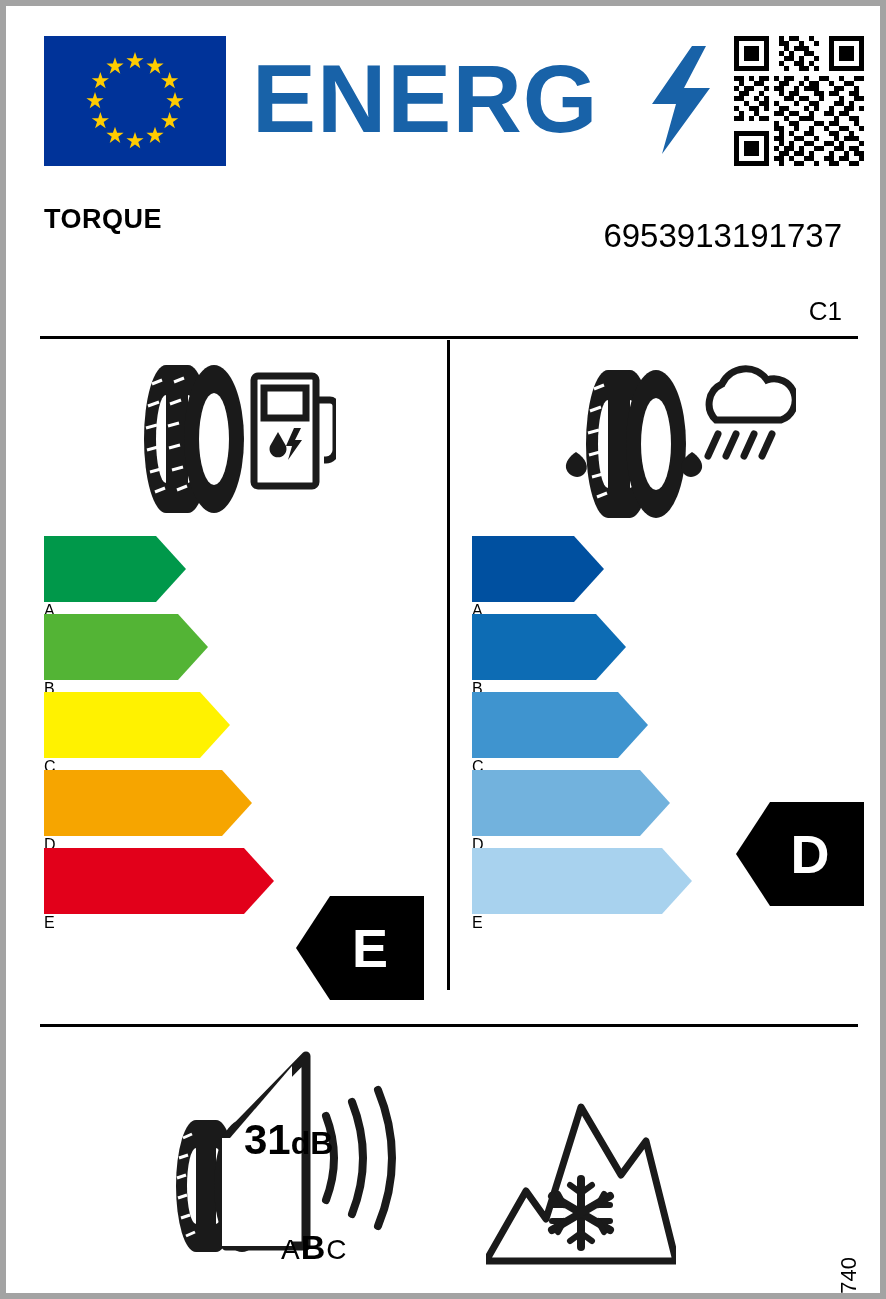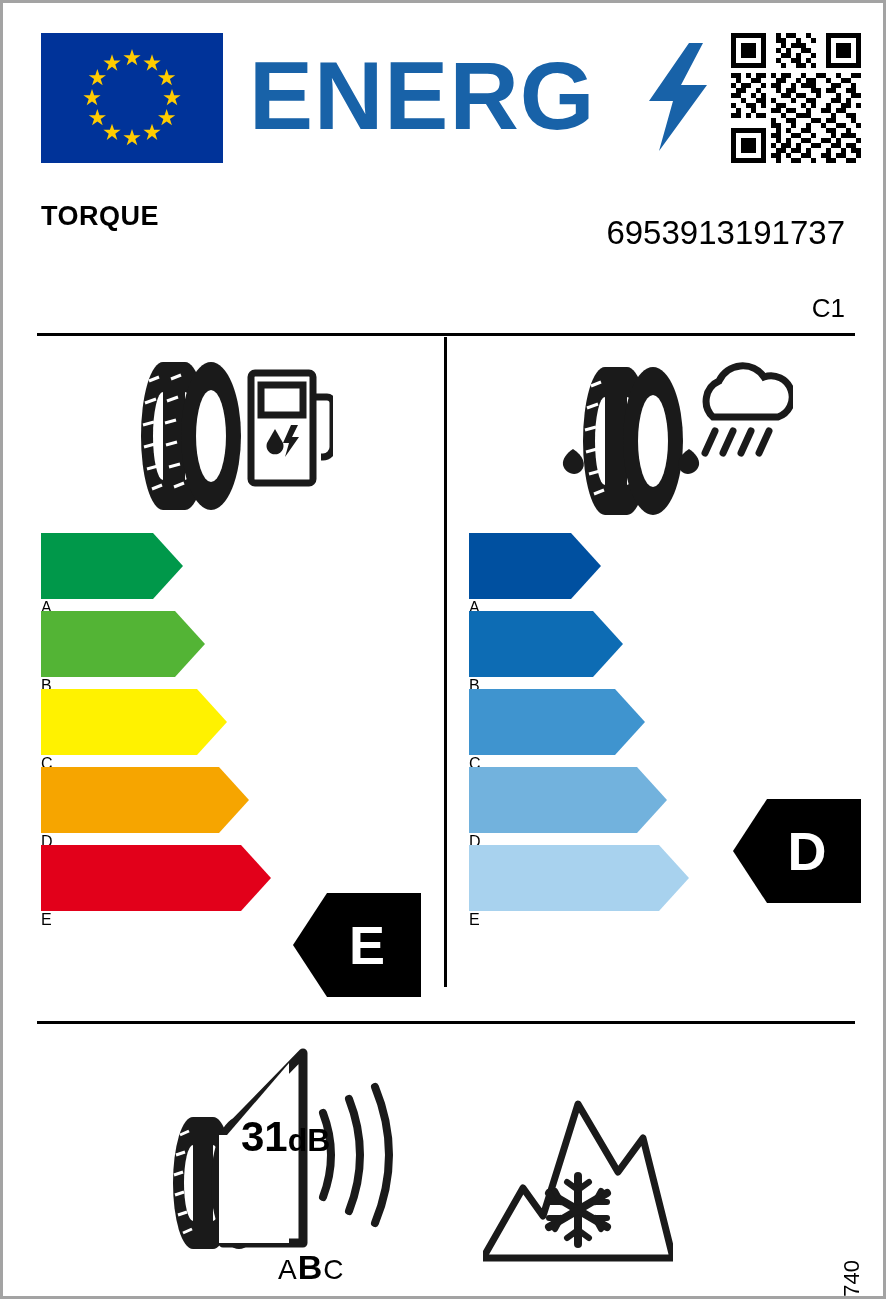--- a/index.html
+++ b/index.html
@@ -9,21 +9,21 @@
   }
   body {
     font-family: "Liberation Sans", sans-serif;
     -webkit-font-smoothing: antialiased;
   }
   .label {
     position: relative;
     width: 886px;
     height: 1299px;
     box-sizing: border-box;
-    border: 3px solid #a3a3a3;
+    border: 6px solid #a3a3a3;
     background: #fff;
     overflow: hidden;
   }
 
   
   .header {
     position: absolute;
     left: 0; top: 0;
     width: 886px;
     height: 185px;
@@ -182,21 +182,20 @@
     font-weight: bold;
     margin-top: 31px;
   }
   .noise-class {
     position: absolute;
     left: 275px;
     top: 1222px;
     font-size: 28px;
     color: #000;
     letter-spacing: 1px;
-    margin-top: 23px;
   }
   .noise-class b { font-size: 34px; }
 
   .snow {
     position: absolute;
     left: 480px;
     top: 1095px;
     width: 190px;
     height: 165px;
   }

